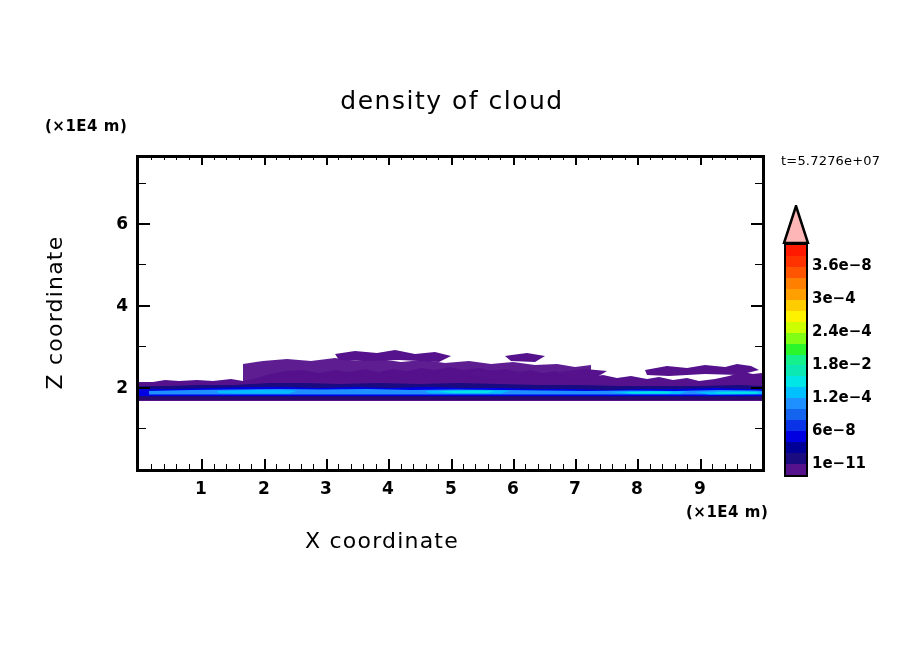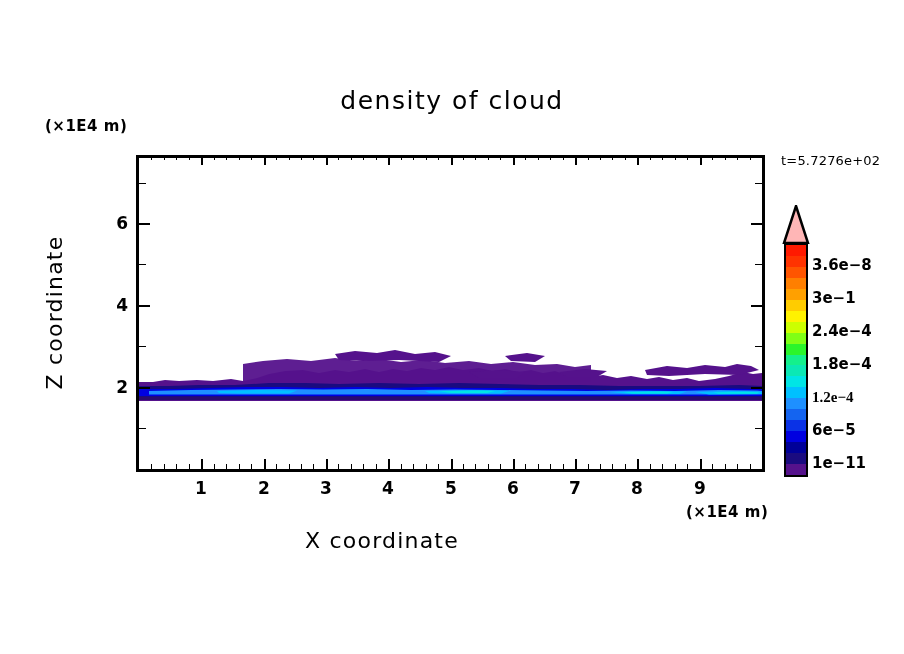--- a/index.html
+++ b/index.html
@@ -57,21 +57,21 @@
 </style>
 </head>
 <body>
 
 <div class="abs" id="chart-title">density of cloud</div>
 
 <div class="abs" id="unit-label-top">(×1E4 m)</div>
 
 <div class="abs" id="unit-label-bottom">(×1E4 m)</div>
 
-<div class="abs" id="time-annotation">t=5.7276e+02</div>
+<div class="abs" id="time-annotation">t=5.7276e+07</div>
 
 <div class="abs" id="xlabel">X coordinate</div>
 
 <div class="abs" id="ylabel">Z coordinate</div>
 
 <div class="abs" id="plot-frame">
   <svg id="plot-canvas" viewBox="0 0 623 311" preserveAspectRatio="none">
 
     <path fill="#55128C" d="
       M0,224 L14,224 L26,222 L40,223 L58,222 L74,223 L92,221 L104,223
@@ -267,19 +267,19 @@
     <div class="band" style="background: rgb(30, 144, 255);"></div>
     <div class="band" style="background: rgb(20, 100, 240);"></div>
     <div class="band" style="background: rgb(10, 50, 230);"></div>
     <div class="band" style="background: rgb(0, 0, 224);"></div>
     <div class="band" style="background: rgb(0, 0, 153);"></div>
     <div class="band" style="background: rgb(26, 11, 128);"></div>
     <div class="band" style="background: rgb(85, 18, 140);"></div>
   </div>
 <div id="colorbar-label-layer">
     <div class="cb-label abs" style="top: 265px;">3.6e−8</div>
-    <div class="cb-label abs" style="top: 298px;">3e−1</div>
+    <div class="cb-label abs" style="top: 298px;">3e−4</div>
     <div class="cb-label abs" style="top: 331px;">2.4e−4</div>
-    <div class="cb-label abs" style="top: 364px;">1.8e−4</div>
-    <div class="cb-label abs" style="top: 397px; font-family: Liberation Serif, serif;">1.2e−4</div>
-    <div class="cb-label abs" style="top: 430px;">6e−5</div>
+    <div class="cb-label abs" style="top: 364px;">1.8e−2</div>
+    <div class="cb-label abs" style="top: 397px;">1.2e−4</div>
+    <div class="cb-label abs" style="top: 430px;">6e−8</div>
     <div class="cb-label abs" style="top: 463px;">1e−11</div>
   </div>
 
 </body></html>

